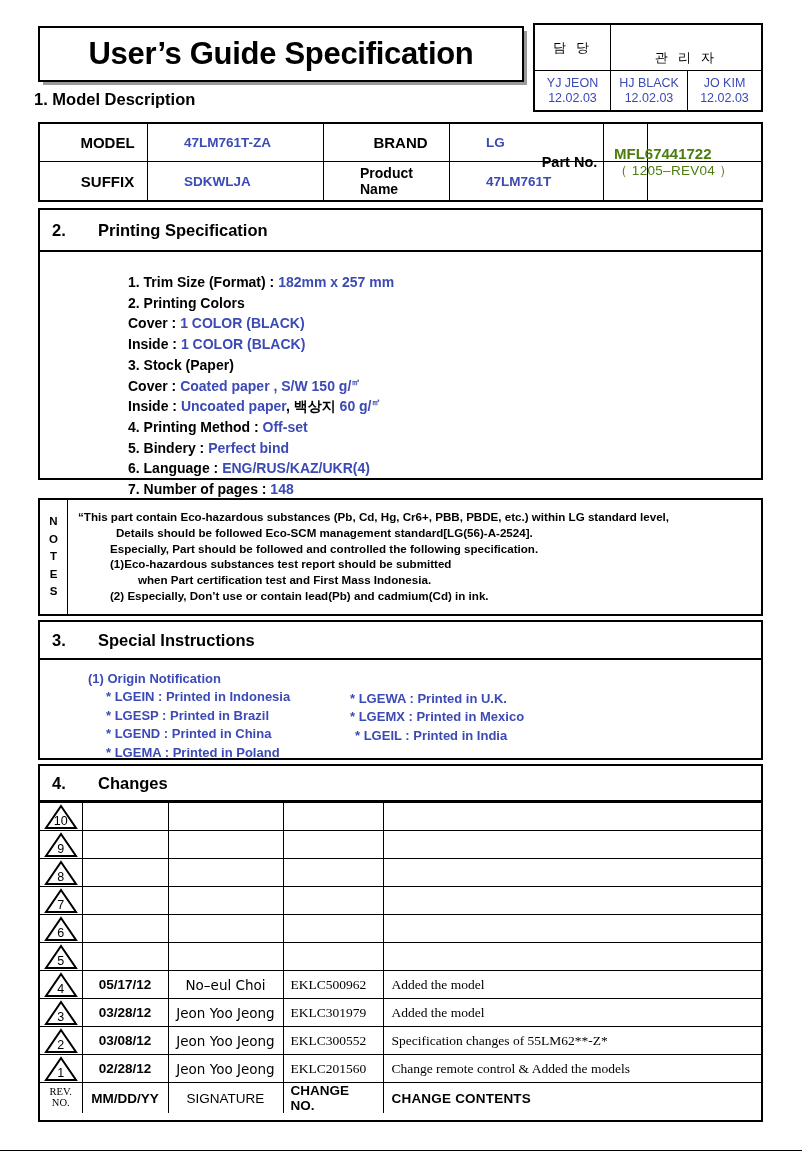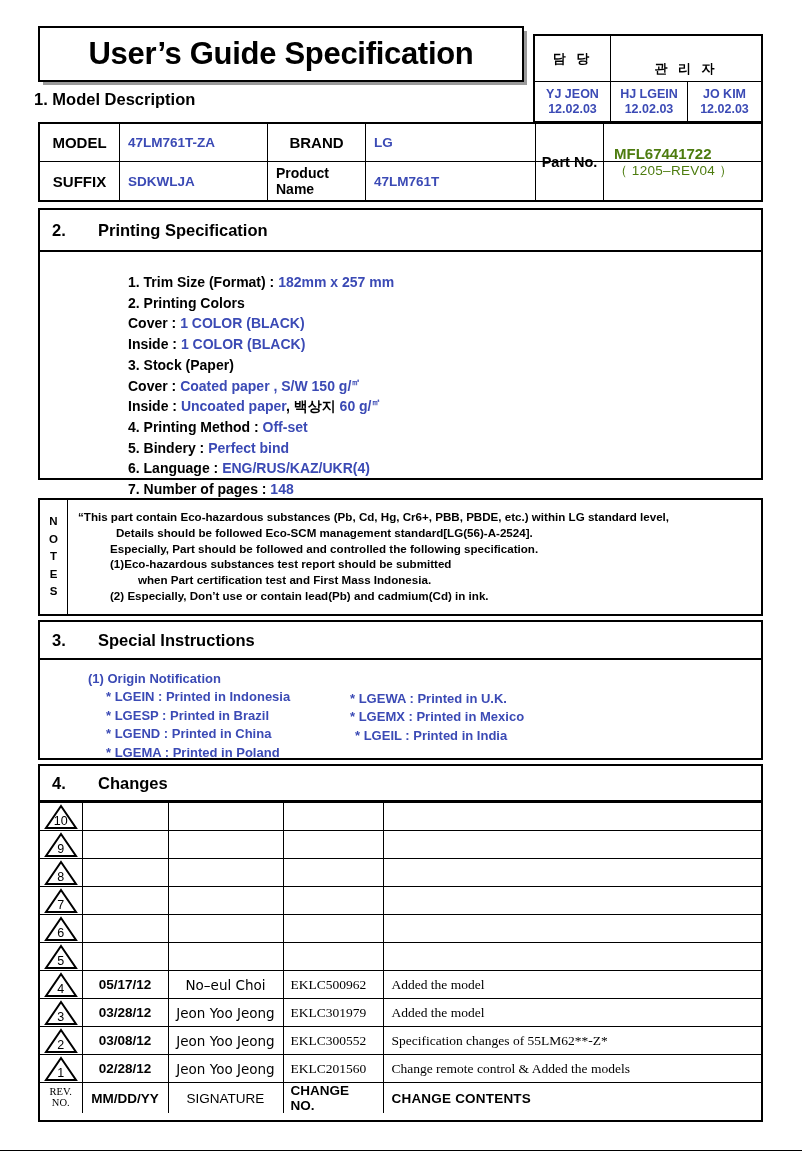--- a/index.html
+++ b/index.html
@@ -41,28 +41,27 @@
     font-size: 31px;
     font-weight: bold;
     letter-spacing: -0.3px;
     white-space: nowrap;
   }
 
   
   .stamp {
     position: absolute;
     left: 533px;
-    top: 34px;
+    top: 23px;
     width: 230px;
     height: 89px;
     border: 2px solid #000;
     box-sizing: border-box;
     display: flex;
     flex-direction: column;
-    font-weight: bold;
   }
   .stamp-head {
     display: flex;
     height: 45px;
     border-bottom: 1.5px solid #000;
   }
   .stamp-head .cell {
     display: flex;
     align-items: center;
     justify-content: center;
@@ -113,20 +112,21 @@
     height: 50%;
     box-sizing: border-box;
   }
   .mt-row.top { border-bottom: 1.5px solid #000; }
   .mt-cell {
     display: flex;
     align-items: center;
     box-sizing: border-box;
     padding: 0 8px;
     font-size: 15px;
+    margin-left: 28px;
   }
   .mt-label {
     font-weight: bold;
     justify-content: center;
     border-right: 1.5px solid #000;
   }
   .mt-value {
     color: #3b4ab5;
     font-weight: bold;
     font-size: 13.5px;
@@ -328,21 +328,21 @@
     <div class="stamp-head">
       <div class="cell c1">담  당</div>
       <div class="cell c2">관 리 자</div>
     </div>
     <div class="stamp-body">
       <div class="cell c1">
         <div>YJ JEON</div>
         <div>12.02.03</div>
       </div>
       <div class="cell c2">
-        <div>HJ LGEIN</div>
+        <div>HJ BLACK</div>
         <div>12.02.03</div>
       </div>
       <div class="cell c3">
         <div>JO KIM</div>
         <div>12.02.03</div>
       </div>
     </div>
   </div>
 
   <div class="sec1-heading">1. Model Description</div>

